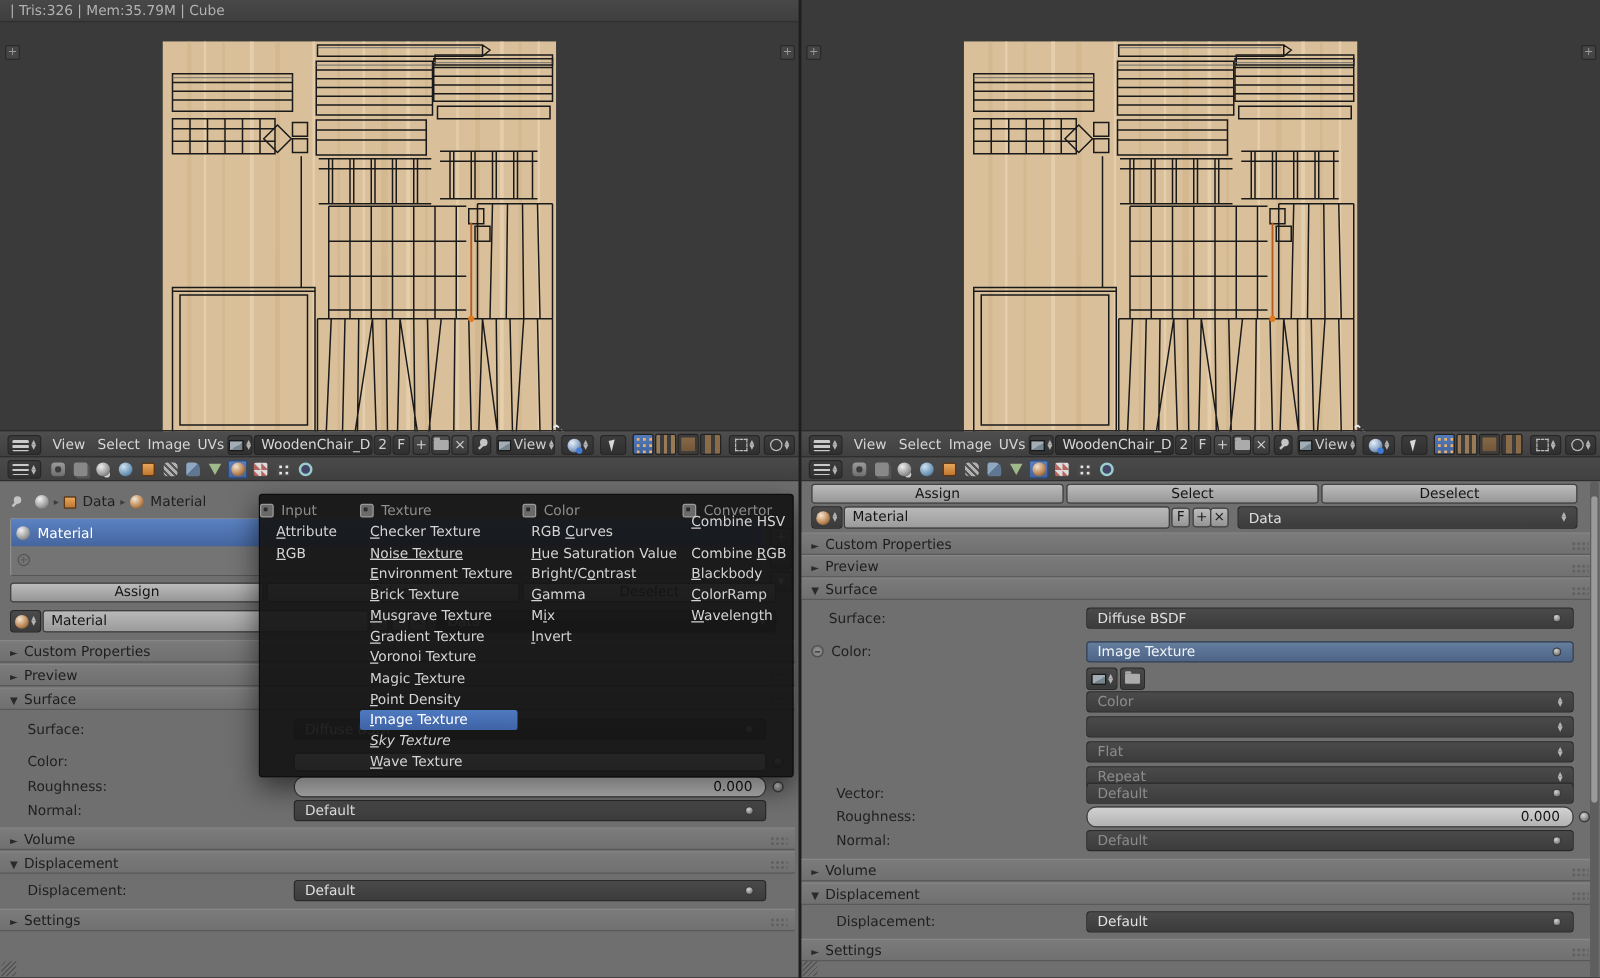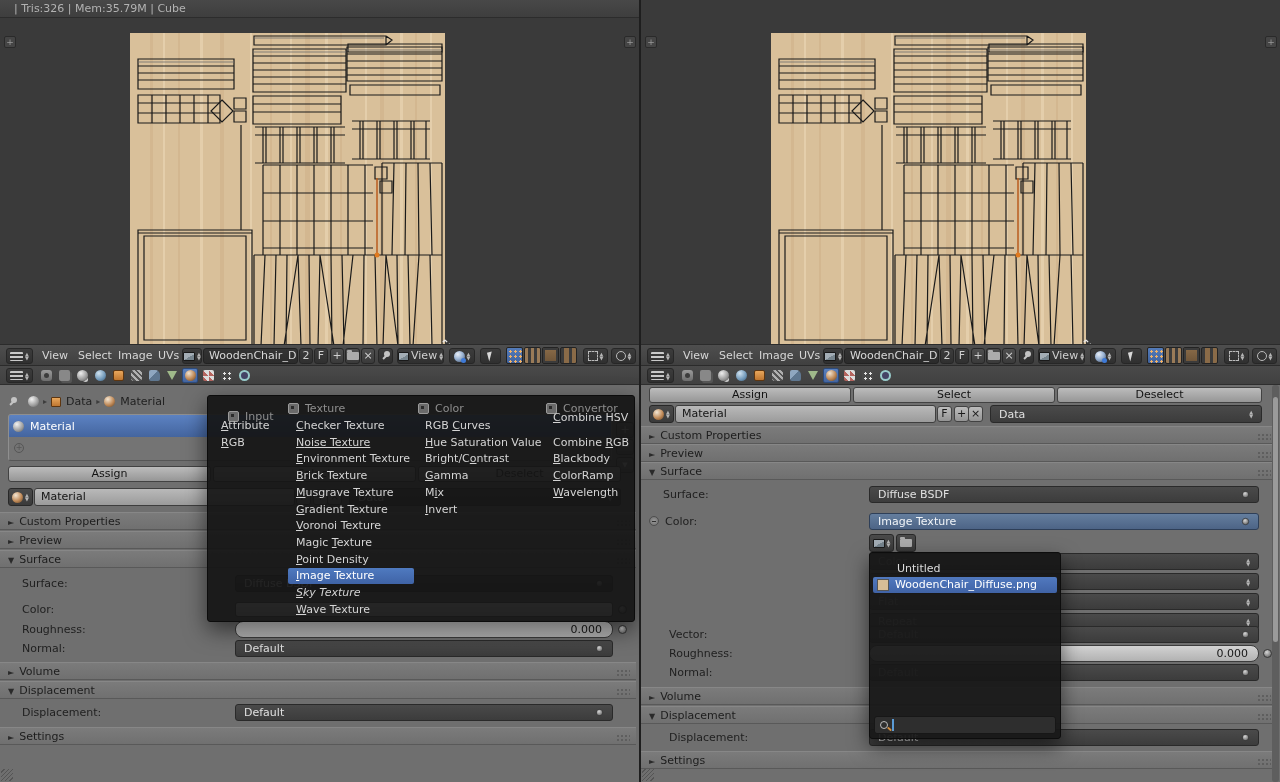--- a/index.html
+++ b/index.html
@@ -7,21 +7,21 @@
     font-family:"DejaVu Sans","Liberation Sans",sans-serif;font-size:11px;
     -webkit-font-smoothing:antialiased}
   .abs{position:absolute}
   .pane{position:absolute;top:0;width:639px;height:782px;background:#3a3a3a;overflow:hidden}
   #pane-left{left:0}
   #pane-right{left:641px}
 
   
   .info-bar{position:absolute;top:0;left:0;right:0;height:18px;
     background:linear-gradient(#484848,#3e3e3e);border-bottom:1px solid #2c2c2c;
-    color:#b2b2b2;line-height:18px;padding-left:14px;white-space:nowrap}
+    color:#b2b2b2;line-height:18px;padding-left:8px;white-space:nowrap}
 
   
   .uv-area{position:absolute;top:18px;left:0;right:0;height:344px;background:#3a3a3a}
   .uv-canvas{position:absolute;left:130px;top:15px;width:315px;height:319px}
   .corner-plus{position:absolute;width:12px;height:12px;background:#454545;
     border:1px solid #2a2a2a;border-radius:2px;color:#9a9a9a;font-size:9px;
     line-height:10px;text-align:center}
   .cursor2d{position:absolute;left:432px;top:321px;width:26px;height:26px}
 
   
@@ -414,21 +414,21 @@
     <div class="p-label" style="left:22px;top:319px">Displacement:</div>
     <div class="dd-dark spread" style="left:235px;top:319px;width:378px">
         <span>Default</span>
         <span class="sock" style="transform:scale(.8)"></span>
       </div>
     <div class="panel-hdr" style="top:342px"><span class="arr">►</span><span>Settings</span><span class="grip"></span></div>
     <div class="rgrip"></div>
   </div>
 
   <div class="menu" id="add-menu">
-      <div class="menu-hdr" style="left: 20px; margin-top: 8px;">
+      <div class="menu-hdr" style="left: 0;">
         <span class="nicn"></span>
         <span>Input</span>
       </div>
       <div class="menu-item" style="left: 10px; top: 22px;"><span><u>A</u>ttribute</span></div>
       <div class="menu-item" style="left: 10px; top: 38.7px;"><span><u>R</u>GB</span></div>
       <div class="menu-hdr" style="left: 80px;">
         <span class="nicn"></span>
         <span>Texture</span>
       </div>
       <div class="menu-item" style="left: 85px; top: 22px;"><span><u>C</u>hecker Texture</span></div>
@@ -658,30 +658,16 @@
     <div class="dd-dark spread" style="left:228px;top:344px;width:390px">
         <span>Default</span>
         <span class="sock" style="transform:scale(.8)"></span>
       </div>
     <div class="panel-hdr" style="top:366px"><span class="arr">►</span><span>Settings</span><span class="grip"></span></div>
 
     <div class="vtrack"></div>
     <div class="vscroll" style="top:12px;height:245px"></div>
     <div class="rgrip"></div>
 
-    <div class="imgdrop" style="left:228px;top:167px;height:187px" id="img-drop">
-      <div class="searchbox">
-        <span class="mag-i"></span>
-        <span class="caret"></span>
-      </div>
-    <div class="imgdrop-item" style="top: 8px;">
-          <span style="width: 14px;"></span>
-          <span>Untitled</span>
-        </div>
-        <div class="imgdrop-item sel" style="top: 24px;">
-          <span class="thumb"></span>
-          <span>WoodenChair_Diffuse.png</span>
-        </div>
-      </div>
   </div>
 </div>
 
 <div class="divider"></div>
 
 </body></html>

